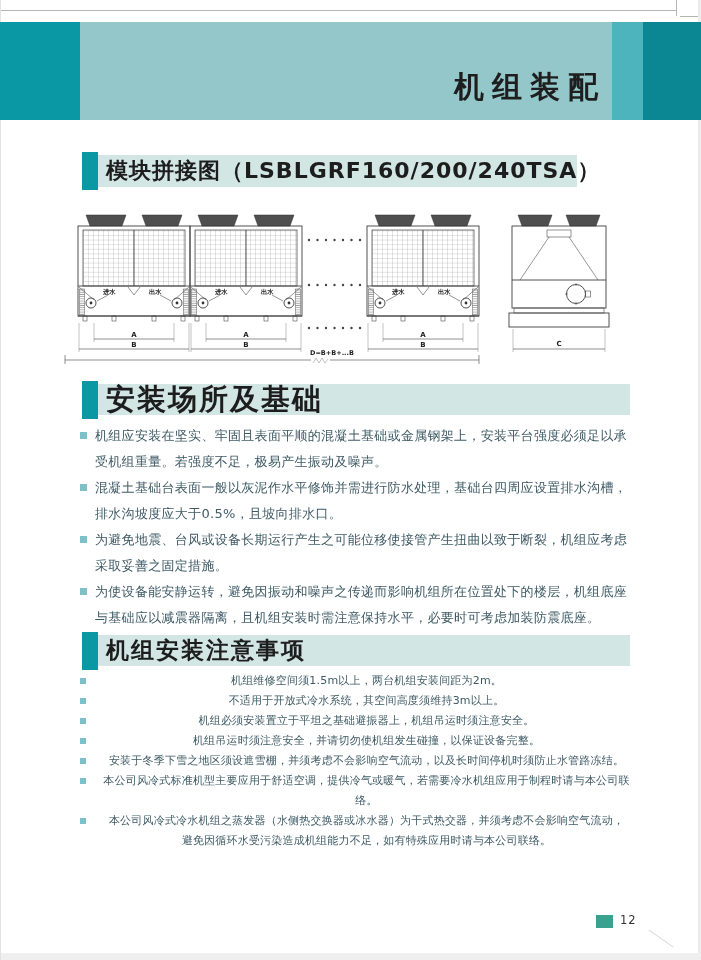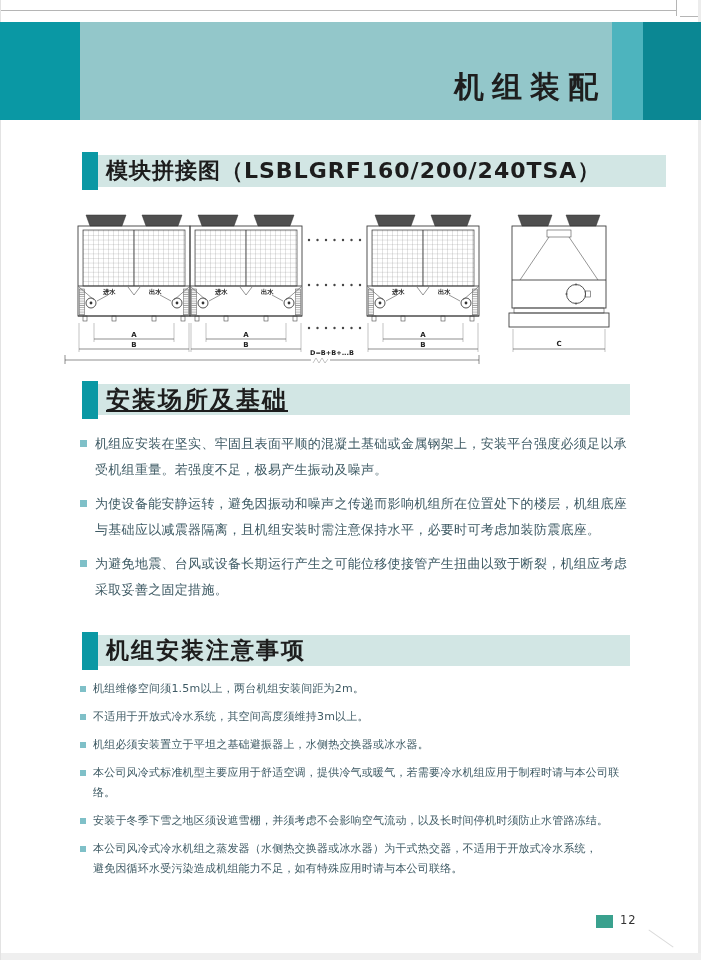--- a/index.html
+++ b/index.html
@@ -23,38 +23,38 @@
     display:flex;align-items:flex-end;justify-content:flex-end;padding:0 6px 12px 0;box-sizing:border-box;}
   .band .blk-stripe{position:absolute;left:612px;top:0;width:31px;height:98px;background:#4db4be;}
   .band .blk-right{position:absolute;left:643px;top:0;width:58px;height:98px;background:#0b8793;}
   .band .page-title{font-size:30px;font-weight:bold;letter-spacing:8px;color:#1e1e1e;white-space:nowrap;}
 
   
   .sec-square{position:absolute;width:16px;background:#0a98a4;}
   .sec-band{position:absolute;background:#d2e6e4;display:flex;align-items:center;box-sizing:border-box;padding-left:8px;}
   .sec-title{font-weight:bold;color:#1d1d1d;white-space:nowrap;}
   #sq1{left:82px;top:152px;height:38px;}
-  #bd1{left:98px;top:155px;width:568px;height:32px;}
+  #bd1{left:98px;top:155px;width:479px;height:32px;}
   #bd1 .sec-title{font-size:22px;letter-spacing:1px;}
   #sq2{left:82px;top:381px;height:38px;}
   #bd2{left:98px;top:384px;width:532px;height:31px;}
-  #bd2 .sec-title{font-size:24px;letter-spacing:2px;text-decoration:underline;}
+  #bd2 .sec-title{font-size:29px;letter-spacing:2px;}
   #sq3{left:82px;top:632px;height:38px;}
   #bd3{left:98px;top:635px;width:532px;height:31px;}
   #bd3 .sec-title{font-size:23px;letter-spacing:2px;}
 
   
   ul.blist{list-style:none;margin:0;padding:0;position:absolute;}
-  ul.blist li{position:relative;padding-left:15px;white-space:pre-line;color:#3e5a64;margin-top:8px;}
+  ul.blist li{position:relative;padding-left:15px;white-space:pre-line;color:#3e5a64;}
   ul.blist li .sq{position:absolute;left:0;background:#7fc0c8;}
   #list-site{left:80px;top:423px;width:556px;}
   #list-site li{font-size:13px;line-height:26px;letter-spacing:0.3px;}
   #list-site li .sq{top:9px;width:7px;height:7px;}
   #list-notes{left:80px;top:671px;width:560px;}
-  #list-notes li{font-size:11px;line-height:20px;letter-spacing:0.2px;padding-left:13px;}
+  #list-notes li{font-size:11px;line-height:20px;letter-spacing:0.2px;padding-left:13px;text-align:center;}
   #list-notes li .sq{top:7px;width:6px;height:6px;}
 
   
   .diagram{position:absolute;left:63px;top:212px;}
   .ln{fill:none;stroke:#3f3f3f;stroke-width:0.9;}
   .ln2{fill:none;stroke:#3f3f3f;stroke-width:0.55;}
   .ext{fill:none;stroke:#7a7a7a;stroke-width:0.45;}
   .dim{fill:none;stroke:#444;stroke-width:0.6;}
   .fan{fill:#4f4f4f;stroke:#333;stroke-width:0.5;}
   .cjk{font-size:6.3px;font-weight:bold;fill:#222;font-family:"DejaVu Sans","Liberation Sans",sans-serif;}
@@ -199,37 +199,40 @@
   </svg>
 
   <div class="sec-square" id="sq2"></div>
   <div class="sec-band" id="bd2">
     <span class="sec-title">安装场所及基础</span>
   </div>
 
   <ul class="blist" id="list-site">
     <li><span class="sq"></span><span>机组应安装在坚实、牢固且表面平顺的混凝土基础或金属钢架上，安装平台强度必须足以承
 受机组重量。若强度不足，极易产生振动及噪声。</span></li>
+    <li><span class="sq"></span><span>混凝土基础台表面一般以灰泥作水平修饰并需进行防水处理，基础台四周应设置排水沟槽，
+排水沟坡度应大于0.5%，且坡向排水口。</span></li>
+    <li><span class="sq"></span><span>为避免地震、台风或设备长期运行产生之可能位移使接管产生扭曲以致于断裂，机组应考虑
+采取妥善之固定措施。</span></li>
     <li><span class="sq"></span><span>为使设备能安静运转，避免因振动和噪声之传递而影响机组所在位置处下的楼层，机组底座
 与基础应以减震器隔离，且机组安装时需注意保持水平，必要时可考虑加装防震底座。</span></li>
-    <li><span class="sq"></span><span>为避免地震、台风或设备长期运行产生之可能位移使接管产生扭曲以致于断裂，机组应考虑
-采取妥善之固定措施。</span></li>
   </ul>
 
   <div class="sec-square" id="sq3"></div>
   <div class="sec-band" id="bd3">
     <span class="sec-title">机组安装注意事项</span>
   </div>
 
   <ul class="blist" id="list-notes">
     <li><span class="sq"></span><span>机组维修空间须1.5m以上，两台机组安装间距为2m。</span></li>
     <li><span class="sq"></span><span>不适用于开放式冷水系统，其空间高度须维持3m以上。</span></li>
-    <li><span class="sq"></span><span>机组必须安装置立于平坦之基础避振器上，水侧热交换器或冰水器。</span></li>
+    <li><span class="sq"></span><span>机组必须安装置立于平坦之基础避振器上，机组吊运时须注意安全。</span></li>
+    <li><span class="sq"></span><span>机组吊运时须注意安全，并请切勿使机组发生碰撞，以保证设备完整。</span></li>
+    <li><span class="sq"></span><span>安装于冬季下雪之地区须设遮雪棚，并须考虑不会影响空气流动，以及长时间停机时须防止水管路冻结。</span></li>
     <li><span class="sq"></span><span>本公司风冷式标准机型主要应用于舒适空调，提供冷气或暖气，若需要冷水机组应用于制程时请与本公司联络。</span></li>
-    <li><span class="sq"></span><span>安装于冬季下雪之地区须设遮雪棚，并须考虑不会影响空气流动，以及长时间停机时须防止水管路冻结。</span></li>
-    <li><span class="sq"></span><span>本公司风冷式冷水机组之蒸发器（水侧热交换器或冰水器）为干式热交器，不适用于开放式冷水系统，
+    <li><span class="sq"></span><span>本公司风冷式冷水机组之蒸发器（水侧热交换器或冰水器）为干式热交器，并须考虑不会影响空气流动，
 避免因循环水受污染造成机组能力不足，如有特殊应用时请与本公司联络。</span></li>
   </ul>
 
   <span class="page-num">12</span>
   <div class="page-num-tag"></div>
 
 </div>
 
 </body></html>

